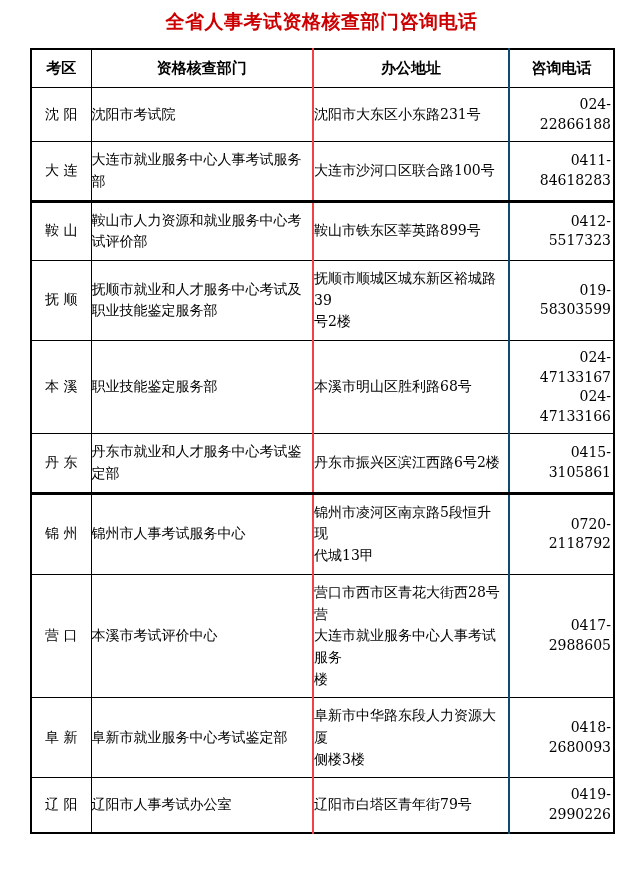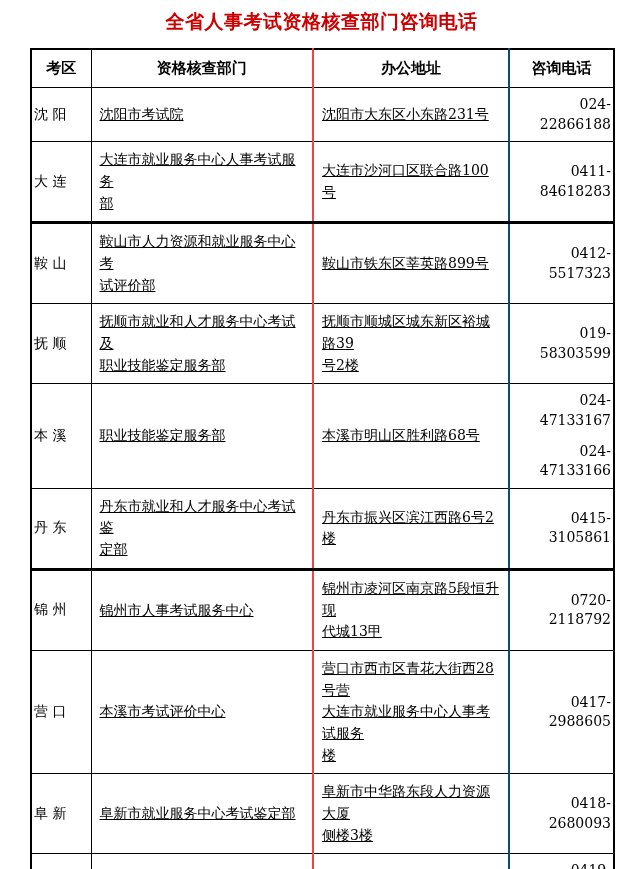--- a/index.html
+++ b/index.html
@@ -47,39 +47,38 @@
     font-weight: bold;
     font-size: 15px;
     text-align: center;
     padding: 9px 4px;
   }
   
   th:nth-child(2), td:nth-child(2) { border-right: 2px solid #ef4444; }
   th:nth-child(3), td:nth-child(3) { border-right: 2px solid #0c4a6e; }
 
   td.region {
-    text-align: left;
+    text-align: center;
     white-space: nowrap;
     padding-left: 2px;
     padding-right: 2px;
   }
   td.dept, td.addr {
     text-align: left;
     line-height: 1.55;
     white-space: pre-line;
-    padding-left: 8px;
-    text-decoration: underline;
+    padding-left: 0;
   }
   td.phone-cell {
     text-align: right;
     padding-left: 14px;
     padding-right: 2px;
   }
   .phone { line-height: 1.4; }
-  .phone + .phone { margin-top: 11px; }
+  .phone + .phone { }
 
   
   tr.group-end td { border-bottom: 3px solid #000; }
 </style>
 </head>
 <body>
 
 <div class="page">
   <h1 class="title" style="color: rgb(204, 0, 0);">全省人事考试资格核查部门咨询电话</h1>
 

